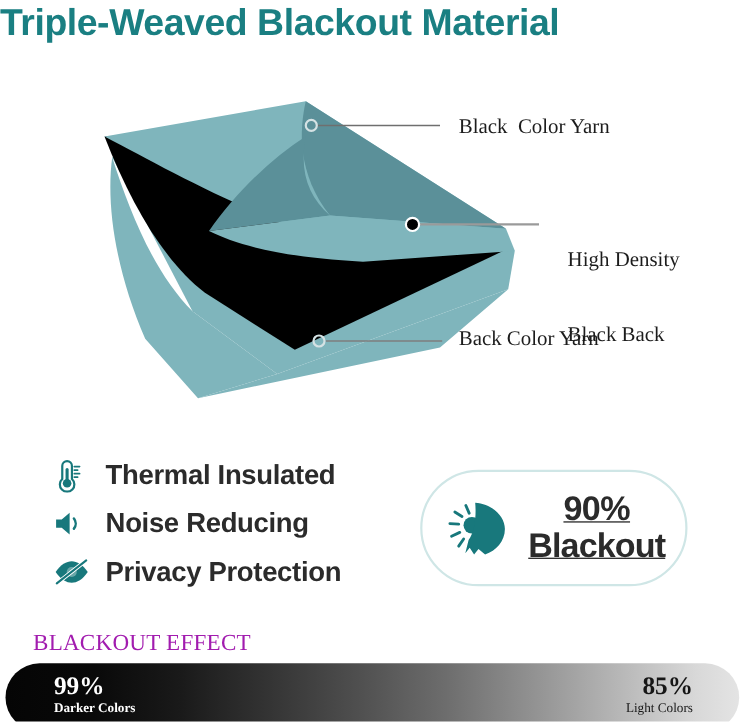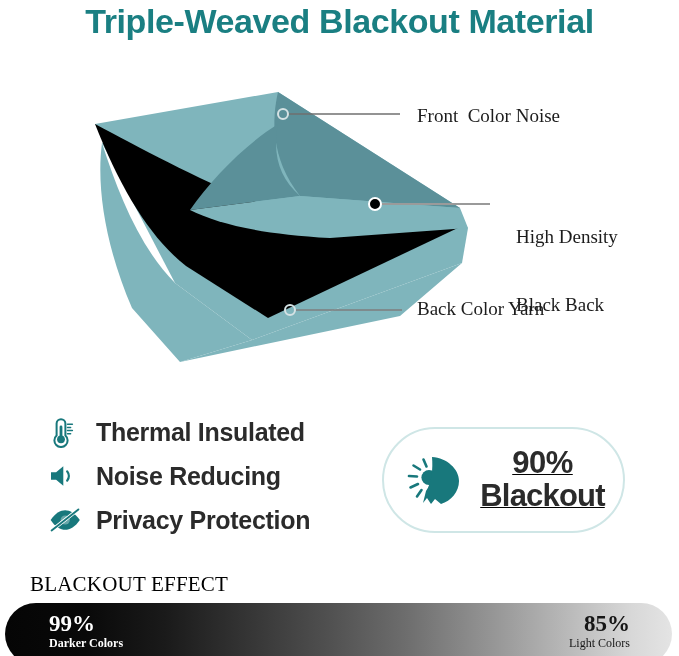--- a/index.html
+++ b/index.html
@@ -15,21 +15,20 @@
     font-family: "Liberation Sans", sans-serif;
     -webkit-font-smoothing: antialiased;
   }
 
   
   .title {
     position: absolute;
     left: 0;
     top: 2px;
     width: 679px;
-    text-align: center;
     font-family: "Liberation Sans", sans-serif;
     font-weight: bold;
     font-size: 34px;
     letter-spacing: -0.4px;
     color: #1a7f82;
     white-space: nowrap;
   }
 
   
   .diagram {
@@ -132,21 +131,21 @@
     letter-spacing: -0.8px;
   }
 
   
   .effect-heading {
     position: absolute;
     left: 30px;
     top: 572px;
     font-family: "Liberation Serif", serif;
     font-size: 21px;
-    color: #000000;
+    color: #a21caf;
     letter-spacing: 0.2px;
     white-space: nowrap;
   }
   .effect-bar {
     position: absolute;
     left: 5px;
     top: 603px;
     width: 667px;
     height: 62px;
     border-radius: 31px;
@@ -217,21 +216,21 @@
     <circle cx="283" cy="36" r="5" fill="none" stroke="#d5e2e4" stroke-width="2"></circle>
 
     <line x1="381" y1="126" x2="490" y2="126" stroke="#9a9a9a" stroke-width="2"></line>
     <circle cx="375" cy="126" r="6" fill="#000000" stroke="#ffffff" stroke-width="2"></circle>
 
     <line x1="296" y1="232" x2="402" y2="232" stroke="#7e7e7e" stroke-width="1.4"></line>
     <circle cx="290" cy="232" r="5" fill="none" stroke="#d5e2e4" stroke-width="2"></circle>
   </svg>
 </div>
 
-<div class="lbl lbl-front">Front  Color Noise</div>
+<div class="lbl lbl-front">Black  Color Yarn</div>
 
 <div class="lbl lbl-black">
   <div>High Density</div>
   <div>Black Back</div>
 </div>
 
 <div class="lbl lbl-back">Back Color Yarn</div>
 
 <div class="features">
 

